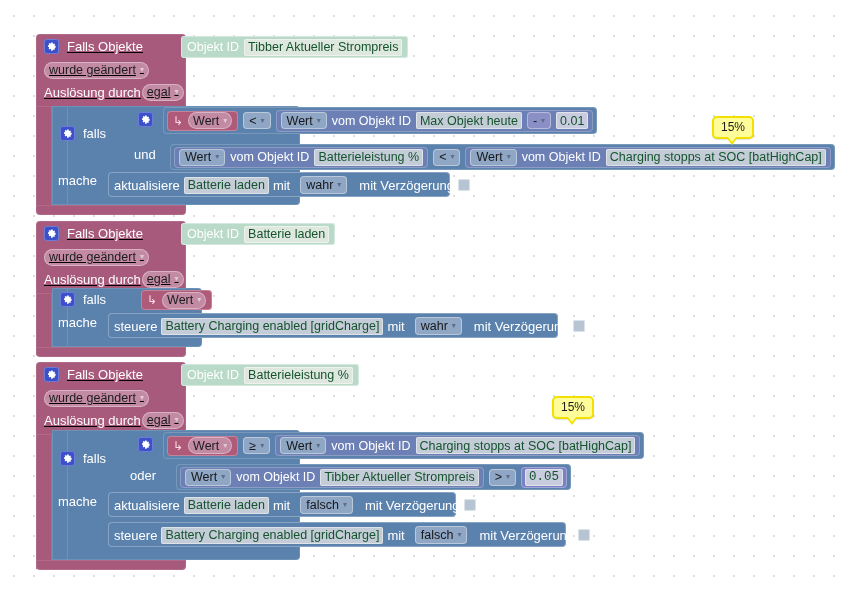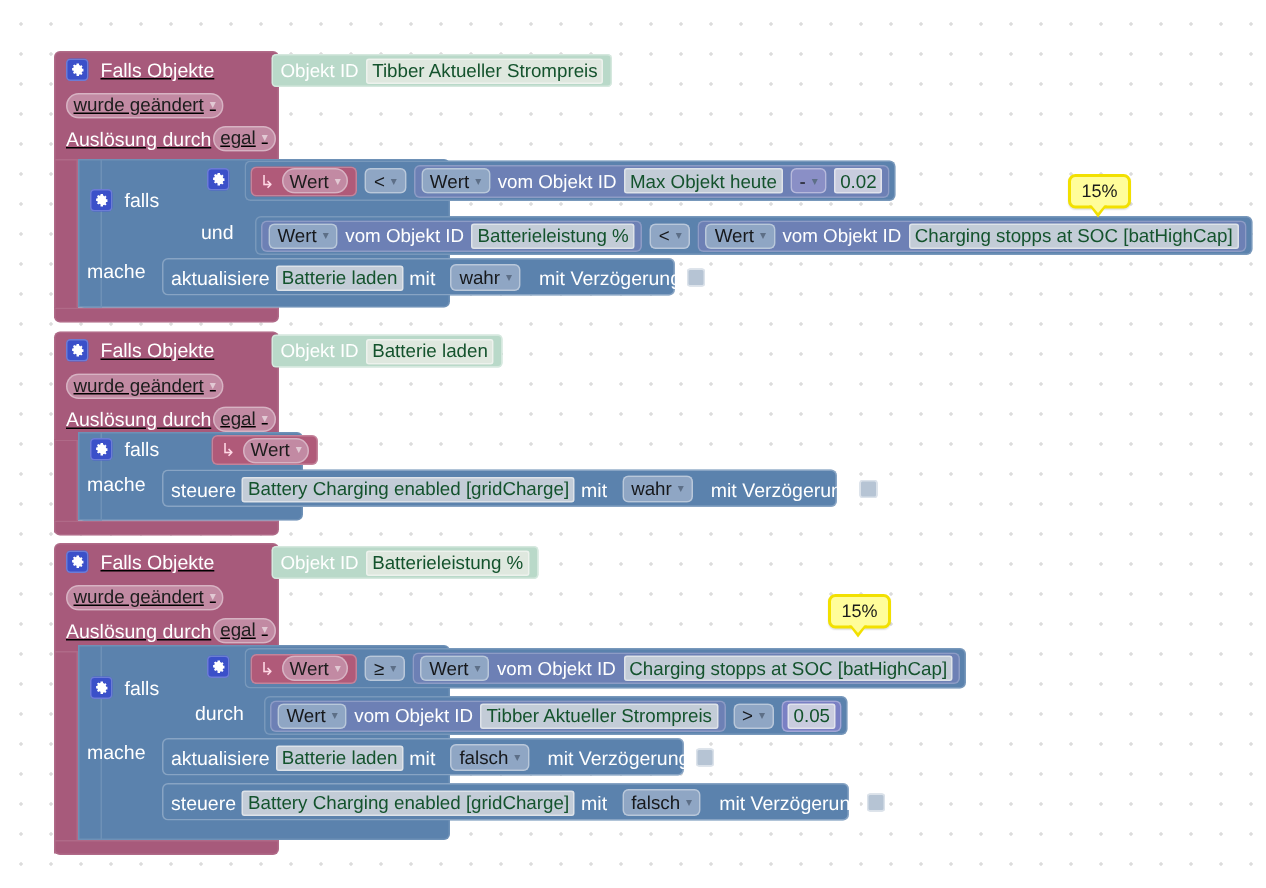--- a/index.html
+++ b/index.html
@@ -88,21 +88,21 @@
     background:#6d80b5;
     box-shadow:inset 0 0 0 1px rgba(255,255,255,.22);
     color:#fff;font-size:12.5px;white-space:nowrap;
   }
   .val-dark{background:#5c76ab;}
   .val-cmp{background:#5b82ad;box-shadow:inset 0 0 0 1px rgba(255,255,255,.18);}
   .val-ret{
     background:#b05a79;box-shadow:inset 0 0 0 1px rgba(255,255,255,.25);
   }
   .val-num{
-    background:#7a80c4;box-shadow:inset 0 0 0 1px rgba(255,255,255,.3);
+    background:#7a80c4;box-shadow:inset 0 0 0 1px rgba(255,255,255,.3);font-family:Liberation Mono, monospace;
   }
   .val-obj{
     background:#b9d9c9;box-shadow:inset 0 0 0 1px rgba(255,255,255,.4);
     color:#ffffff;
     text-align:right;
   }
   .retarrow{font-size:12px;color:#ffd9e6;}
 
   
   .chk{
@@ -210,21 +210,21 @@
       <span class="pill pill-blue" style="height:17px;">
         <span>Wert</span>
         <span class="caret">▾</span>
       </span>
       <span class="lbl" style="font-size:12.5px;">vom Objekt ID</span>
       <span class="txt">Max Objekt heute</span>
       <span class="pill pill-blue" style="height:17px;background:#8a8fc6;">
         <span>-</span>
         <span class="caret">▾</span>
       </span>
-      <span class="txt" style="background:#c9ccde;">0.02</span>
+      <span class="txt" style="background:#c9ccde;">0.01</span>
     </div>
   </div>
 
   <div class="row" style="left:134px;top:147px;">
     <span class="lbl">und</span>
   </div>
   <div class="val val-cmp" style="left:170px;top:144px;height:26px;padding:0 4px;background:#5b82ad;">
     <div class="val val-dark" style="position:relative;height:21px;padding:0 5px;background:#6d80b5;">
       <span class="pill pill-blue" style="height:17px;">
         <span>Wert</span>
@@ -402,21 +402,21 @@
       <span class="pill pill-blue" style="height:17px;">
         <span>Wert</span>
         <span class="caret">▾</span>
       </span>
       <span class="lbl" style="font-size:12.5px;">vom Objekt ID</span>
       <span class="txt">Charging stopps at SOC [batHighCap]</span>
     </div>
   </div>
 
   <div class="row" style="left:130px;top:468px;">
-    <span class="lbl">durch</span>
+    <span class="lbl">oder</span>
   </div>
   <div class="val val-cmp" style="left:176px;top:464px;height:26px;padding:0 4px;background:#5b82ad;">
     <div class="val val-dark" style="position:relative;height:21px;padding:0 5px;background:#6d80b5;">
       <span class="pill pill-blue" style="height:17px;">
         <span>Wert</span>
         <span class="caret">▾</span>
       </span>
       <span class="lbl" style="font-size:12.5px;">vom Objekt ID</span>
       <span class="txt">Tibber Aktueller Strompreis</span>
     </div>

